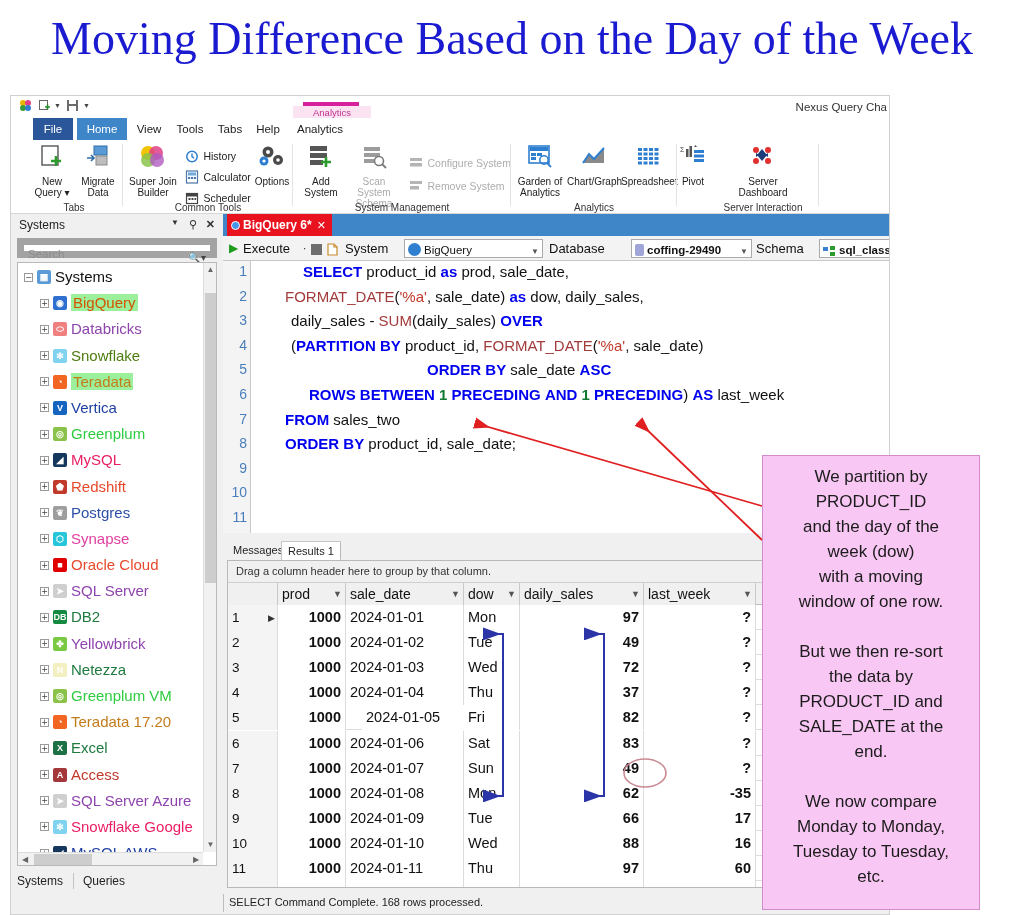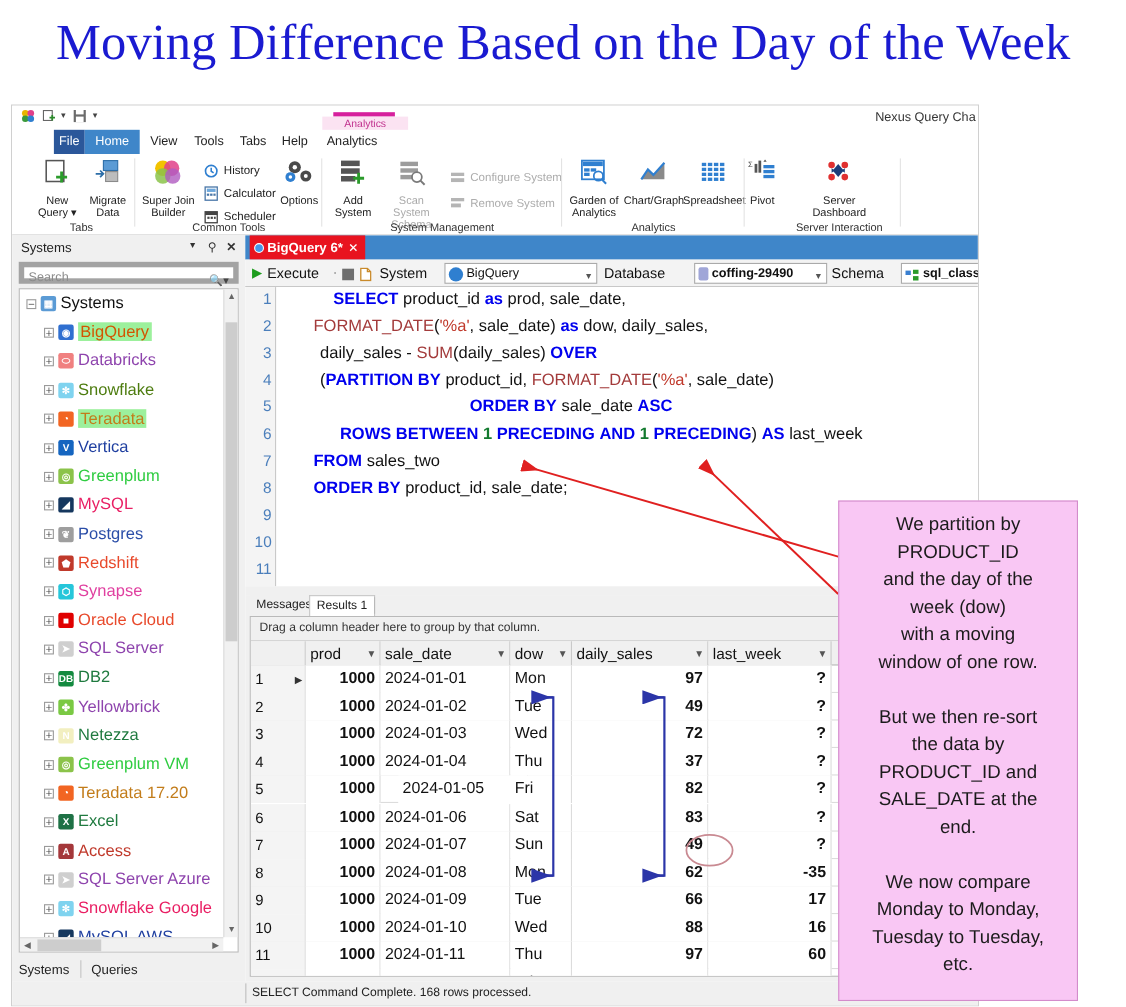--- a/index.html
+++ b/index.html
@@ -74,21 +74,21 @@
 
   .ico { display:block; margin:2px auto 2px; }
 
   
   #sidebar { position:absolute; left:0; top:118px; width:212px; bottom:22px; background:#f0f0f0; }
   #sb-head { position:absolute; left:4px; top:2px; right:2px; height:20px; }
   #sb-title { position:absolute; left:4px; top:2px; font-size:12px; color:#222; }
   .sb-hicon { position:absolute; top:2px; font-size:11px; color:#333; cursor:pointer; }
   #sb-search {
     position:absolute; left:6px; top:24px; width:200px; height:20px;
-    background:#fff; border:5px solid #a3a3a3; font-size:11.5px; color:#8c8c8c;
+    background:#fff; border:7px solid #a3a3a3; font-size:11.5px; color:#8c8c8c;
     line-height:19px; padding-left:4px;
   }
   #sb-search .sicon { position:absolute; right:4px; top:3px; font-size:10px; color:#444; }
   #tree-box {
     position:absolute; left:6px; top:48px; width:200px; bottom:26px;
     background:#ffffff; border:1px solid #b9b9b9; overflow:hidden;
   }
   .tnode { position:relative; height:26.2px; line-height:26.2px; white-space:nowrap; font-size:15px; }
   .tnode .exp {
     display:inline-block; width:9px; height:9px; border:1px solid #9a9a9a; background:#fff;
@@ -227,21 +227,21 @@
         </svg>
     </span>
     <span class="qicon" style="left:72px;font-size:7px;color:#444;top:6px;">▼</span>
     <span id="app-name">Nexus Query Cha</span>
   </div>
 
   <div id="ctx-bar"></div>
   <div id="ctx-label">Analytics</div>
 
   <div id="tabstrip">
-    <div class="rtab file" style="left:38px;width:28px;">File</div>
+    <div class="rtab file" style="left:22px;width:40px;">File</div>
     <div class="rtab home" style="left:66px;width:50px;">Home</div>
     <div class="rtab" style="left:118px;width:40px;">View</div>
     <div class="rtab" style="left:158px;width:42px;">Tools</div>
     <div class="rtab" style="left:200px;width:38px;">Tabs</div>
     <div class="rtab" style="left:238px;width:38px;">Help</div>
     <div class="rtab" style="left:278px;width:62px;">Analytics</div>
   </div>
 
   <div id="ribbon">
 
@@ -492,22 +492,22 @@
     <div id="tree-box">
       <div id="tree-items" style="position:absolute;left:0;top:0;right:13px;">
           <div class="tnode" style="padding-left:6px;"><span class="exp">−</span><span class="tico" style="background:#5b9bd5;">▦</span><span class="tlbl" style="color:#111;">Systems</span></div>
           <div class="tnode" style="padding-left:22px;"><span class="exp">+</span><span class="tico" style="background:#2f6fd0;">◉</span><span class="tlbl hl" style="color:#d35400;">BigQuery</span></div>
           <div class="tnode" style="padding-left:22px;"><span class="exp">+</span><span class="tico" style="background:#f08080;">⬭</span><span class="tlbl" style="color:#8e44ad;">Databricks</span></div>
           <div class="tnode" style="padding-left:22px;"><span class="exp">+</span><span class="tico" style="background:#7fd3ef;">✻</span><span class="tlbl" style="color:#4d7c0f;">Snowflake</span></div>
           <div class="tnode" style="padding-left:22px;"><span class="exp">+</span><span class="tico" style="background:#f26522;">◔</span><span class="tlbl hl" style="color:#c27c1a;">Teradata</span></div>
           <div class="tnode" style="padding-left:22px;"><span class="exp">+</span><span class="tico" style="background:#1565c0;">V</span><span class="tlbl" style="color:#1f3fa0;">Vertica</span></div>
           <div class="tnode" style="padding-left:22px;"><span class="exp">+</span><span class="tico" style="background:#8bc34a;">◎</span><span class="tlbl" style="color:#2ecc40;margin-top:16px;">Greenplum</span></div>
           <div class="tnode" style="padding-left:22px;"><span class="exp">+</span><span class="tico" style="background:#15375e;">◢</span><span class="tlbl" style="color:#e91e63;">MySQL</span></div>
+          <div class="tnode" style="padding-left:22px;"><span class="exp">+</span><span class="tico" style="background:#c0392b;">⬟</span><span class="tlbl" style="color:#e8492b;">Redshift</span></div>
           <div class="tnode" style="padding-left:22px;"><span class="exp">+</span><span class="tico" style="background:#9e9e9e;">❦</span><span class="tlbl" style="color:#2b4ea8;">Postgres</span></div>
-          <div class="tnode" style="padding-left:22px;"><span class="exp">+</span><span class="tico" style="background:#c0392b;">⬟</span><span class="tlbl" style="color:#e8492b;">Redshift</span></div>
           <div class="tnode" style="padding-left:22px;"><span class="exp">+</span><span class="tico" style="background:#26c6da;">⬡</span><span class="tlbl" style="color:#e040a0;">Synapse</span></div>
           <div class="tnode" style="padding-left:22px;"><span class="exp">+</span><span class="tico" style="background:#e00000;">■</span><span class="tlbl" style="color:#e8492b;">Oracle Cloud</span></div>
           <div class="tnode" style="padding-left:22px;"><span class="exp">+</span><span class="tico" style="background:#cfcfcf;">➤</span><span class="tlbl" style="color:#8e44ad;">SQL Server</span></div>
           <div class="tnode" style="padding-left:22px;"><span class="exp">+</span><span class="tico" style="background:#138a3f;">DB</span><span class="tlbl" style="color:#1f7a3f;">DB2</span></div>
           <div class="tnode" style="padding-left:22px;"><span class="exp">+</span><span class="tico" style="background:#7ac943;">✤</span><span class="tlbl" style="color:#8e44ad;">Yellowbrick</span></div>
           <div class="tnode" style="padding-left:22px;"><span class="exp">+</span><span class="tico" style="background:#f2efc0;">N</span><span class="tlbl" style="color:#1f7a3f;">Netezza</span></div>
           <div class="tnode" style="padding-left:22px;"><span class="exp">+</span><span class="tico" style="background:#8bc34a;">◎</span><span class="tlbl" style="color:#2ecc40;">Greenplum VM</span></div>
           <div class="tnode" style="padding-left:22px;"><span class="exp">+</span><span class="tico" style="background:#f26522;">◔</span><span class="tlbl" style="color:#c27c1a;">Teradata 17.20</span></div>
           <div class="tnode" style="padding-left:22px;"><span class="exp">+</span><span class="tico" style="background:#1e7145;">X</span><span class="tlbl" style="color:#1f7a3f;">Excel</span></div>
           <div class="tnode" style="padding-left:22px;"><span class="exp">+</span><span class="tico" style="background:#a4373a;">A</span><span class="tlbl" style="color:#c0392b;">Access</span></div>

